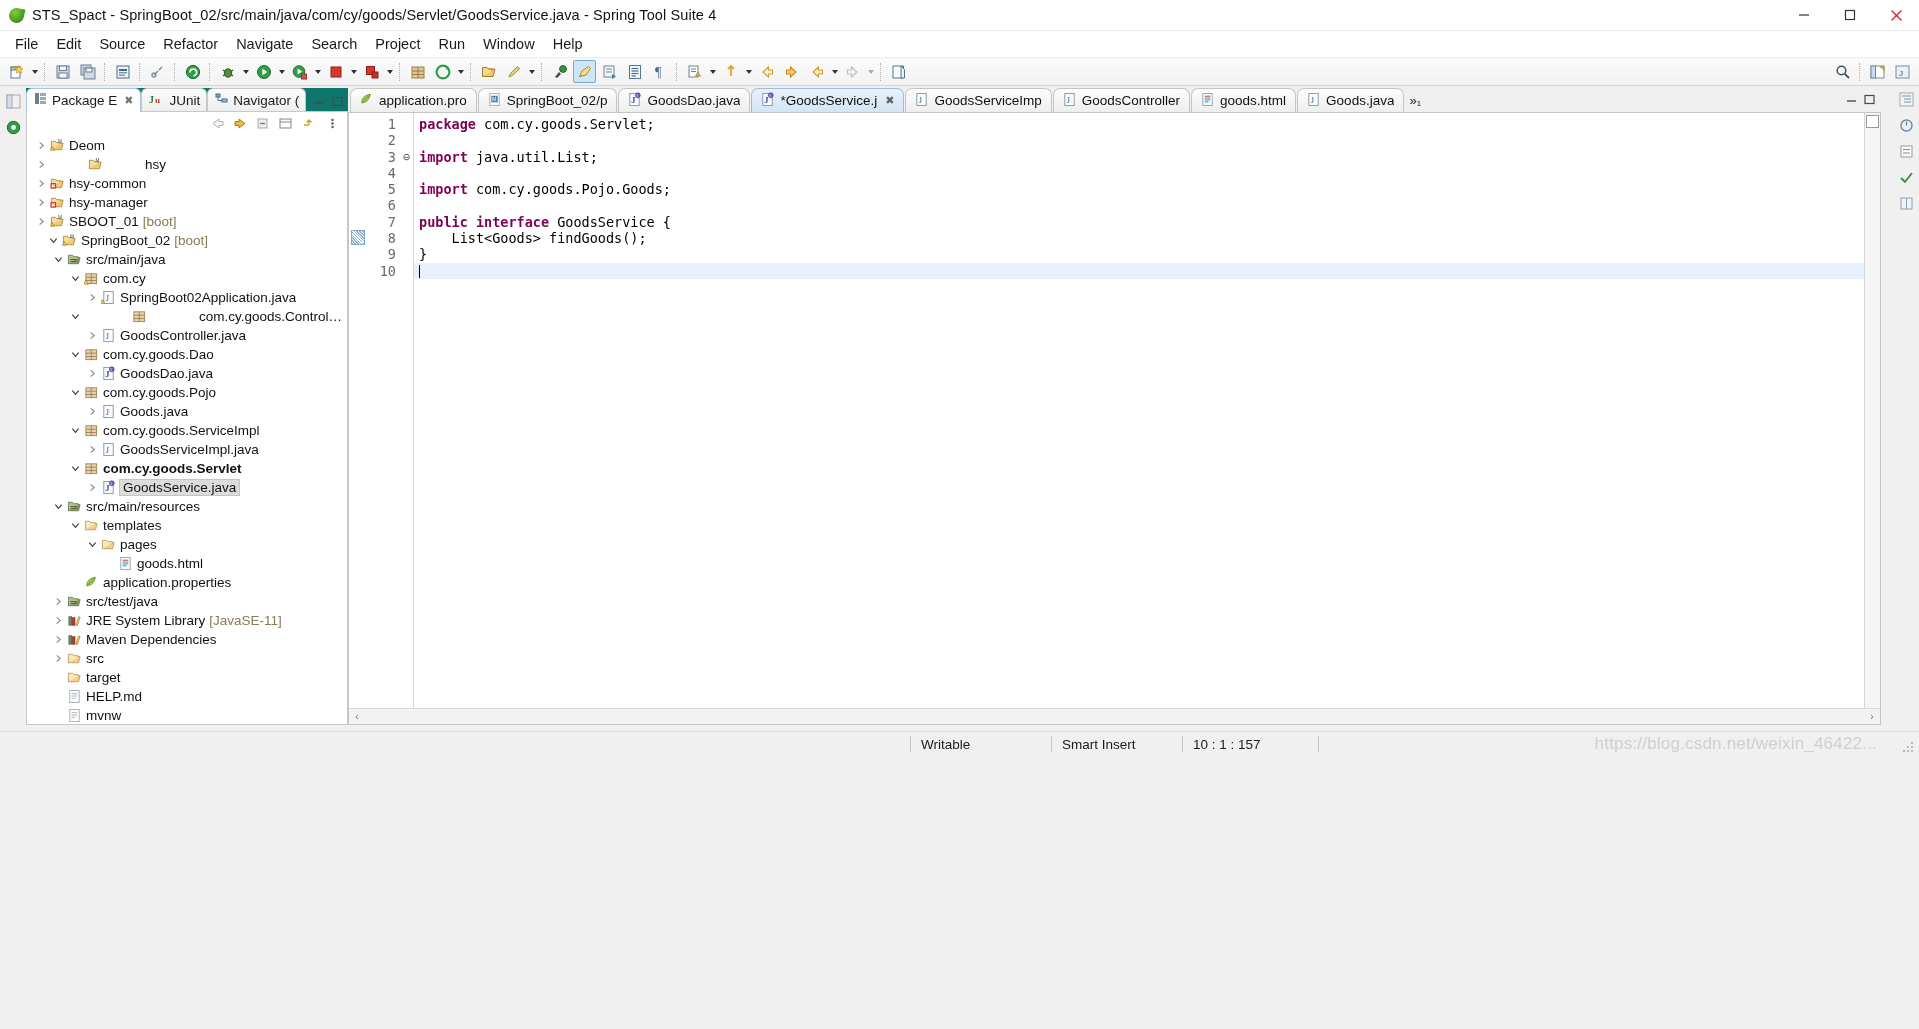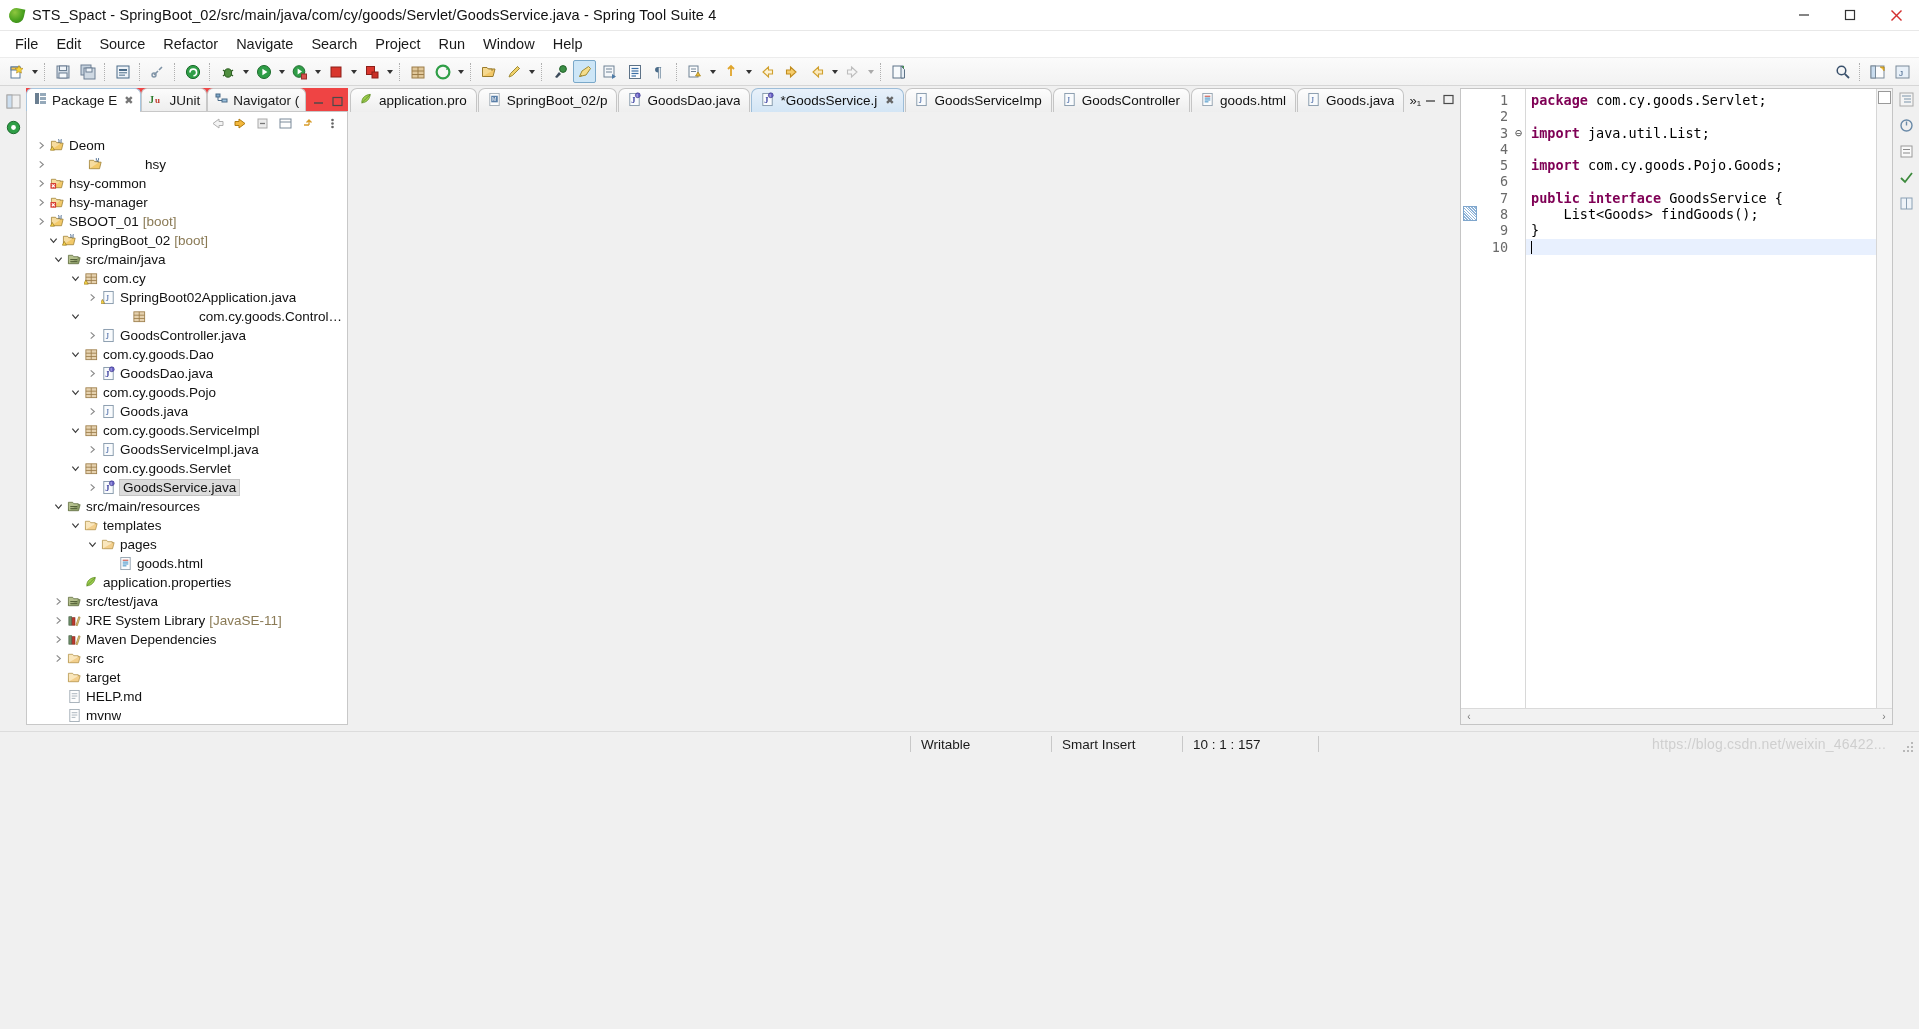--- a/index.html
+++ b/index.html
@@ -76,21 +76,21 @@
 
   
   .left-railbar { width: 26px; background: #f0f0f0; display: flex; flex-direction: column; align-items: center; padding-top: 6px; }
   .rail-icon { width: 18px; height: 18px; margin-bottom: 8px; display:flex; align-items:center; justify-content:center; }
 
   
   .explorer {
     width: 322px; min-width: 322px;
     display: flex; flex-direction: column;
     margin: 2px 0 6px 0;
-    background: #ef4444;
+    background: #0f766e;
   }
   .view-tabs { display: flex; align-items: flex-end; height: 23px; position: relative; }
   .view-tab {
     display: flex; align-items: center; gap: 5px;
     height: 22px; padding: 0 6px 0 7px;
     font-size: 13.5px; color: #1a1a1a;
     border: 1px solid #c8c8c8; border-bottom: none;
     border-radius: 6px 6px 0 0;
     background: linear-gradient(#fcfcfc, #eeeeee);
     white-space: nowrap; position: relative;
@@ -130,21 +130,21 @@
     width: 16px; min-width: 16px; display: flex; align-items: center; justify-content: center;
     color: #8a8a8a; font-size: 10px;
   }
   .tree-row .twisty svg { display:block; }
   .tree-row .ticon { width: 17px; min-width: 17px; display: flex; align-items: center; justify-content: center; margin-right: 3px; }
   .tree-row .tlabel { overflow: hidden; text-overflow: ellipsis; }
   .tree-row .tsub { color: #8a7a55; margin-left: 4px; }
   .tree-row.selected .tlabel { background: #dcdcdc; padding: 0 3px; border: 1px solid #c4c4c4; margin-left: -1px; }
 
   
-  .editor-area { flex: 1; display: flex; flex-direction: row; min-width: 0; margin: 2px 0 6px 0; }
+  .editor-area { flex: 1; display: flex; flex-direction: column; min-width: 0; margin: 2px 12px 6px 0; }
   .editor-tabs {
     display: flex; align-items: flex-end; height: 24px;
     position: relative; padding-left: 2px;
   }
   .etab {
     display: flex; align-items: center; gap: 5px;
     height: 23px; padding: 0 9px 0 8px;
     font-size: 13.5px; color: #101010;
     border: 1px solid #c5c5c5; border-bottom: none;
     border-radius: 7px 7px 0 0;
@@ -205,21 +205,21 @@
 
   
   .statusbar {
     height: 24px; min-height: 24px;
     background: #f0f0f0; border-top: 1px solid #dcdcdc;
     display: flex; align-items: center; font-size: 13.5px; color: #1a1a1a;
     position: relative;
   }
   .sb-sep { width: 1px; height: 16px; background: #c8c8c8; margin: 0 0px; }
   .sb-cell { padding: 0 10px; white-space: nowrap; display:flex; align-items:center; height:24px; }
-  .sb-watermark { position: absolute; right: 33px; font-size: 14px; color: #cfcfcf; letter-spacing: 0.2px; padding-left: 16px; }
+  .sb-watermark { position: absolute; right: 42px; font-size: 17px; color: #cfcfcf; letter-spacing: 0.2px; padding-left: 16px; }
   .sb-resize { position:absolute; right: 4px; bottom: 2px; width: 14px; height: 14px; }
 </style>
 </head>
 <body>
 
 <div class="app">
 
   <div class="titlebar">
     <div class="appicon">
         <div class="sts-leaf"></div>
@@ -844,21 +844,21 @@
               </svg>
             </span>
             <span class="ticon">
               <svg viewBox="0 0 16 16" width="15" height="15">
                 <rect x="3" y="1.5" width="10" height="13" fill="#f9fbfd" stroke="#7a8fa3" stroke-width=".9"></rect>
                 <text x="5" y="11.5" font-size="9" fill="#3b5fa0" font-family="serif">J</text>
               </svg>
             </span>
             <span class="tlabel">GoodsServiceImpl.java</span>
           </div>
-          <div class="tree-row" style="padding-left: 40px;">
+          <div class="tree-row" style="padding-left: 40px; font-weight: bold;">
             <span class="twisty">
               <svg viewBox="0 0 10 10" width="9" height="9">
                 <path d="M1.5 3 L5 7 L8.5 3" fill="none" stroke="#3a3a3a" stroke-width="1.3"></path>
               </svg>
             </span>
             <span class="ticon">
               <svg viewBox="0 0 16 16" width="15" height="15">
                 <rect x="2" y="3" width="11.5" height="10.5" fill="#e6d2b0" stroke="#9b7c49" stroke-width=".9"></rect>
                 <line x1="2" y1="6.6" x2="13.5" y2="6.6" stroke="#9b7c49" stroke-width=".9"></line>
                 <line x1="2" y1="10.1" x2="13.5" y2="10.1" stroke="#9b7c49" stroke-width=".9"></line>

